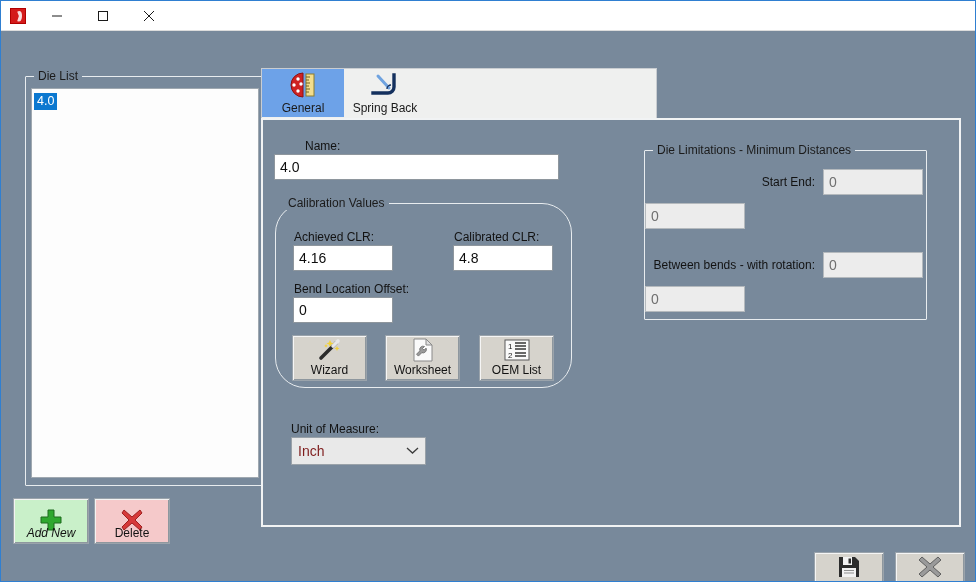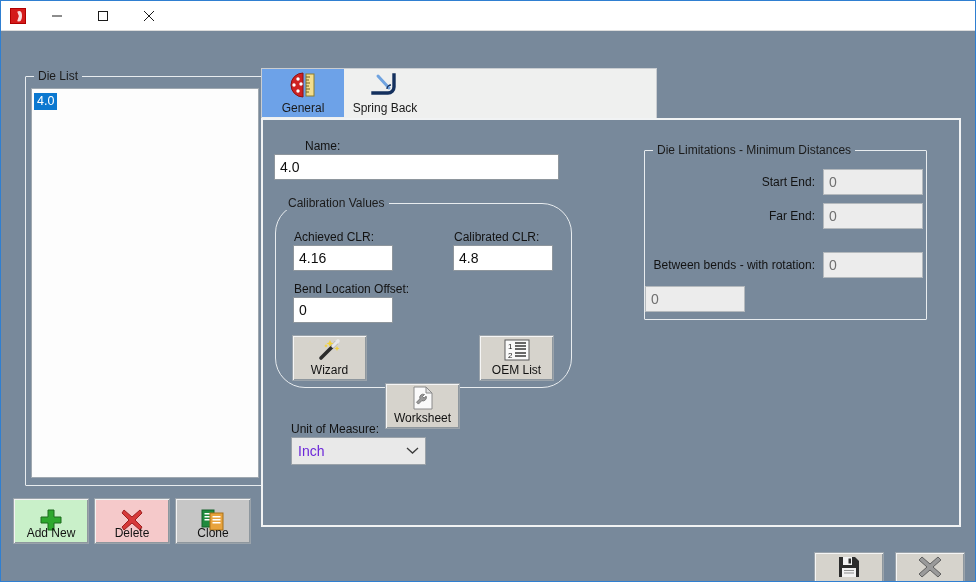--- a/index.html
+++ b/index.html
@@ -116,21 +116,21 @@
     font-size: 12px;
     color: #101010;
     box-shadow: inset 1px 1px 0 #f3f3f3, inset -1px -1px 0 #8e979e;
   }
   .sqbtn .lbl { line-height: 13px; }
   .sqbtn .ico {
     flex: 1;
     display: flex; align-items: center; justify-content: center;
     width: 100%;
   }
-  #btn-add-new { left: 12px; top: 467px; background: #c9f0c9; }
+  #btn-add-new { left: 12px; top: 467px; background: #c9f0c9; font-style: italic; }
   #btn-delete  { left: 93px; top: 467px; background: #f5c9ca; }
   #btn-clone   { left: 174px; top: 467px; background: #c6c6c6; }
 
   
   .tabstrip {
     position: absolute;
     left: 260px; top: 37px;
     width: 396px; height: 50px;
     background: #eff0ef;
     border: 1px solid #c9cdd1;
@@ -201,34 +201,34 @@
     border: 1px solid #9aa3ab;
     background: #d6d3cc;
     display: flex; flex-direction: column;
     align-items: center; justify-content: flex-end;
     padding-bottom: 3px;
     font-size: 12px; color: #101010;
     box-shadow: inset 1px 1px 0 #f5f5f5, inset -1px -1px 0 #8e979e;
   }
   .sqbtn3 .ico { flex: 1; display: flex; align-items: center; justify-content: center; }
   #btn-wizard    { left: 16px;  top: 131px; }
-  #btn-worksheet { left: 109px; top: 131px; margin-top: 48px; }
+  #btn-worksheet { left: 109px; top: 131px; }
   #btn-oemlist   { left: 203px; top: 131px; }
 
   
   #lbl-uom { left: 290px; top: 391px; }
   #combo-uom {
     position: absolute;
     left: 290px; top: 406px;
     width: 135px; height: 28px;
     background: #e9e9e9;
     border: 1px solid #9aa2a9;
     display: flex; align-items: center;
     padding: 0 6px;
-    font-size: 14px; color: #6d28d9;
+    font-size: 14px; color: #7f1d1d;
   }
   #combo-uom .val { flex: 1; }
   #combo-uom .chev { color: #3c3c3c; font-size: 11px; }
 
   
   #limit-group { left: 643px; top: 119px; width: 283px; height: 170px; }
   .limit-row {
     position: absolute;
     left: 0; width: 100%;
     height: 26px;
@@ -315,35 +315,20 @@
 
   <div class="sqbtn" id="btn-delete">
     <span class="ico">
       <svg width="24" height="24" viewBox="0 0 24 24">
         <path d="M4 2 L12 9 L20 2 L22 5 L15 12 L22 19 L20 22 L12 15 L4 22 L2 19 L9 12 L2 5 Z" fill="#d63a3a" stroke="#9e1f1f" stroke-width="1"></path>
       </svg>
     </span>
     <span class="lbl">Delete</span>
   </div>
 
-  <div class="sqbtn" id="btn-clone">
-    <span class="ico">
-      <svg width="24" height="22" viewBox="0 0 24 22">
-        <rect x="1" y="1" width="12" height="17" fill="#1f8a3d" stroke="#14612a" stroke-width="1"></rect>
-        <rect x="3.5" y="4" width="7" height="1.5" fill="#ffffff"></rect>
-        <rect x="3.5" y="7" width="7" height="1.5" fill="#ffffff"></rect>
-        <rect x="3.5" y="10" width="7" height="1.5" fill="#ffffff"></rect>
-        <rect x="9" y="4" width="13" height="17" fill="#e8a33d" stroke="#a97018" stroke-width="1"></rect>
-        <rect x="11.5" y="7" width="8" height="1.5" fill="#ffffff"></rect>
-        <rect x="11.5" y="10" width="8" height="1.5" fill="#ffffff"></rect>
-        <rect x="11.5" y="13" width="8" height="1.5" fill="#ffffff"></rect>
-      </svg>
-    </span>
-    <span class="lbl">Clone</span>
-  </div>
 
   <div class="tabstrip">
     <div class="tab active">
       <span class="tico">
         <svg width="32" height="26" viewBox="0 0 32 26">
           <path d="M16 1 A12 12 0 0 0 16 25 Z" fill="#cf2222" stroke="#8e1010" stroke-width="1"></path>
           <circle cx="11" cy="7" r="1.7" fill="#ffffff"></circle>
           <circle cx="7" cy="13" r="1.7" fill="#ffffff"></circle>
           <circle cx="11" cy="19" r="1.7" fill="#ffffff"></circle>
           <circle cx="14" cy="12" r="1.7" fill="#ffffff"></circle>
@@ -443,21 +428,20 @@
   </div>
 
   <div class="group" id="limit-group">
     <div class="group-title">Die Limitations - Minimum Distances</div>
 
     <div class="limit-row" id="limit-row-0">
       <span class="rl">Start End:</span>
       <span class="rf">0</span>
     </div>
     <div class="limit-row" id="limit-row-1">
-      <span class="rl">Far End:</span>
       <span class="rf">0</span>
     </div>
     <div class="limit-row" id="limit-row-2">
       <span class="rl">Between bends - with rotation:</span>
       <span class="rf">0</span>
     </div>
     <div class="limit-row" id="limit-row-3">
       <span class="rf">0</span>
     </div>
   </div>

